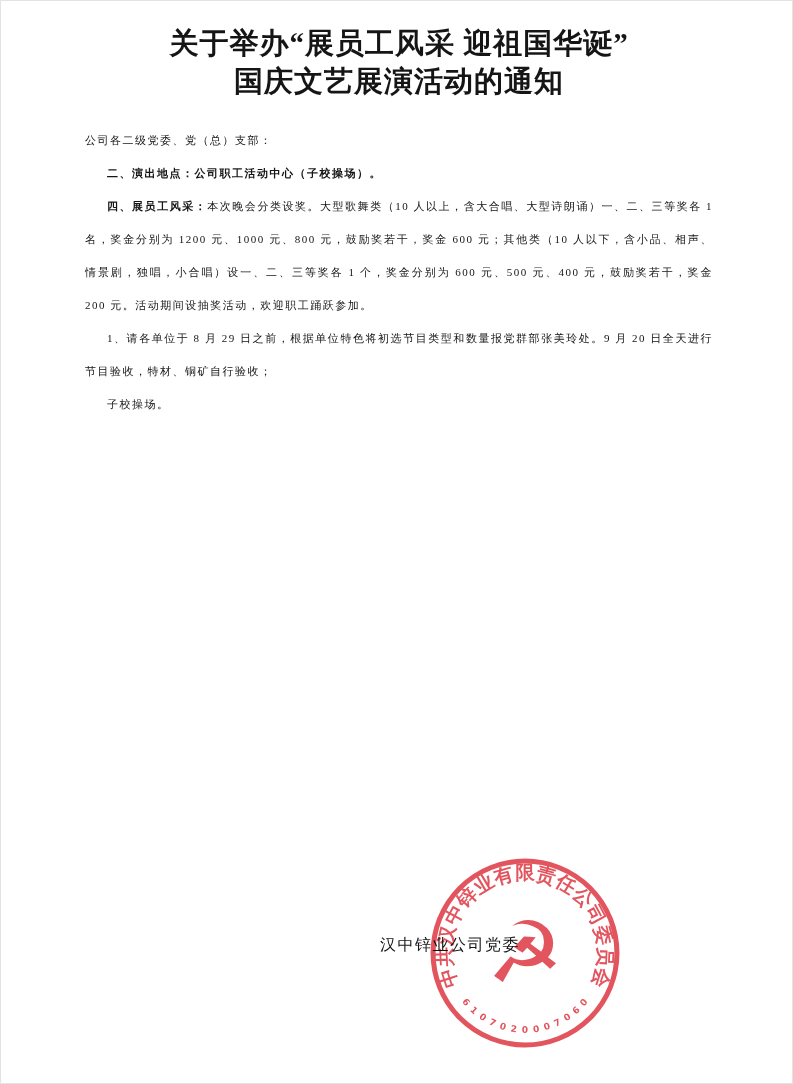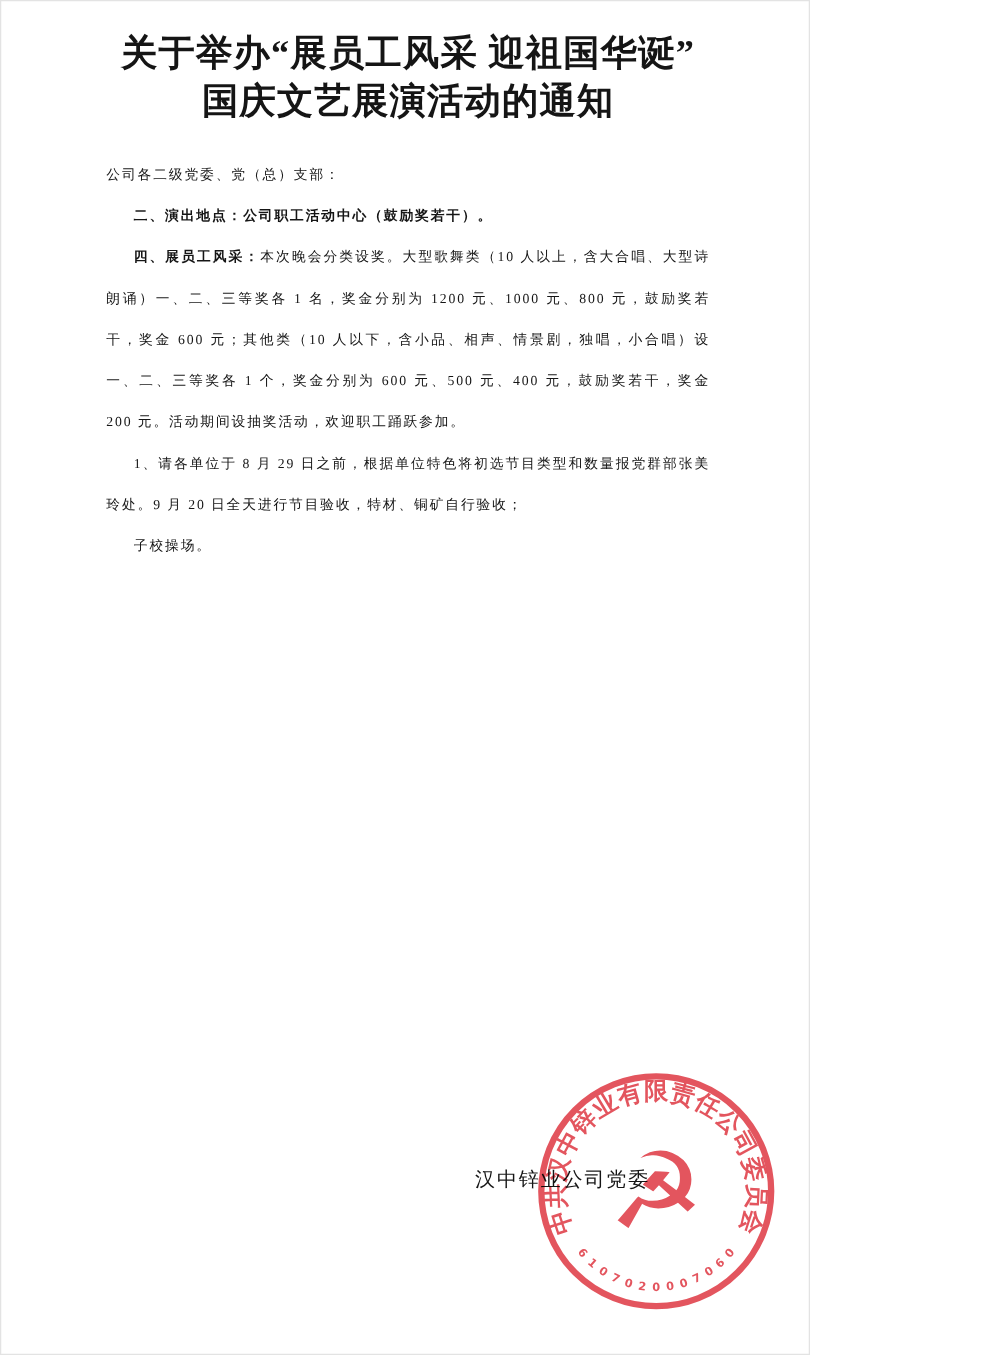--- a/index.html
+++ b/index.html
@@ -1,18 +1,18 @@
 <!DOCTYPE html>
 <html><head>
 <meta charset="utf-8">
 <style>
   html,body { margin:0; padding:0; background:#fff; }
   .page {
     position:relative;
-    width:648px; height:1084px;
+    width:793px; height:1084px;
     background:#ffffff;
     box-shadow: inset 0 0 0 1px #e3e3e3;
     overflow:hidden;
     font-family:"Liberation Serif", serif;
     color:#151515;
   }
   .content { padding:14px 80px 0 85px; }
   .doc-title {
     margin:10px 0 24px;
     text-align:center;
@@ -75,21 +75,21 @@
 
     <h1 class="doc-title">
       <span>关于举办“展员工风采 迎祖国华诞”</span>
       <span>国庆文艺展演活动的通知</span>
     </h1>
 
     <p class="para">公司各二级党委、党（总）支部：</p>
 
 
 
-    <p class="para indent"><b>二、演出地点：公司职工活动中心（鼓励奖若干）。</b><span></span></p>
+    <p class="para indent"><b>二、演出地点：公司职工活动中心（子校操场）。</b><span></span></p>
 
 
     <p class="para indent"><b>四、展员工风采：</b><span>本次晚会分类设奖。大型歌舞类（10 人以上，含大合唱、大型诗朗诵）一、二、三等奖各 1 名，奖金分别为 1200 元、1000 元、800 元，鼓励奖若干，奖金 600 元；其他类（10 人以下，含小品、相声、情景剧，独唱，小合唱）设一、二、三等奖各 1 个，奖金分别为 600 元、500 元、400 元，鼓励奖若干，奖金 200 元。活动期间设抽奖活动，欢迎职工踊跃参加。</span></p>
 
 
     <p class="para indent">1、请各单位于 8 月 29 日之前，根据单位特色将初选节目类型和数量报党群部张美玲处。9 月 20 日全天进行节目验收，特材、铜矿自行验收；</p>
 
 
     <p class="para indent">子校操场。</p>
 

